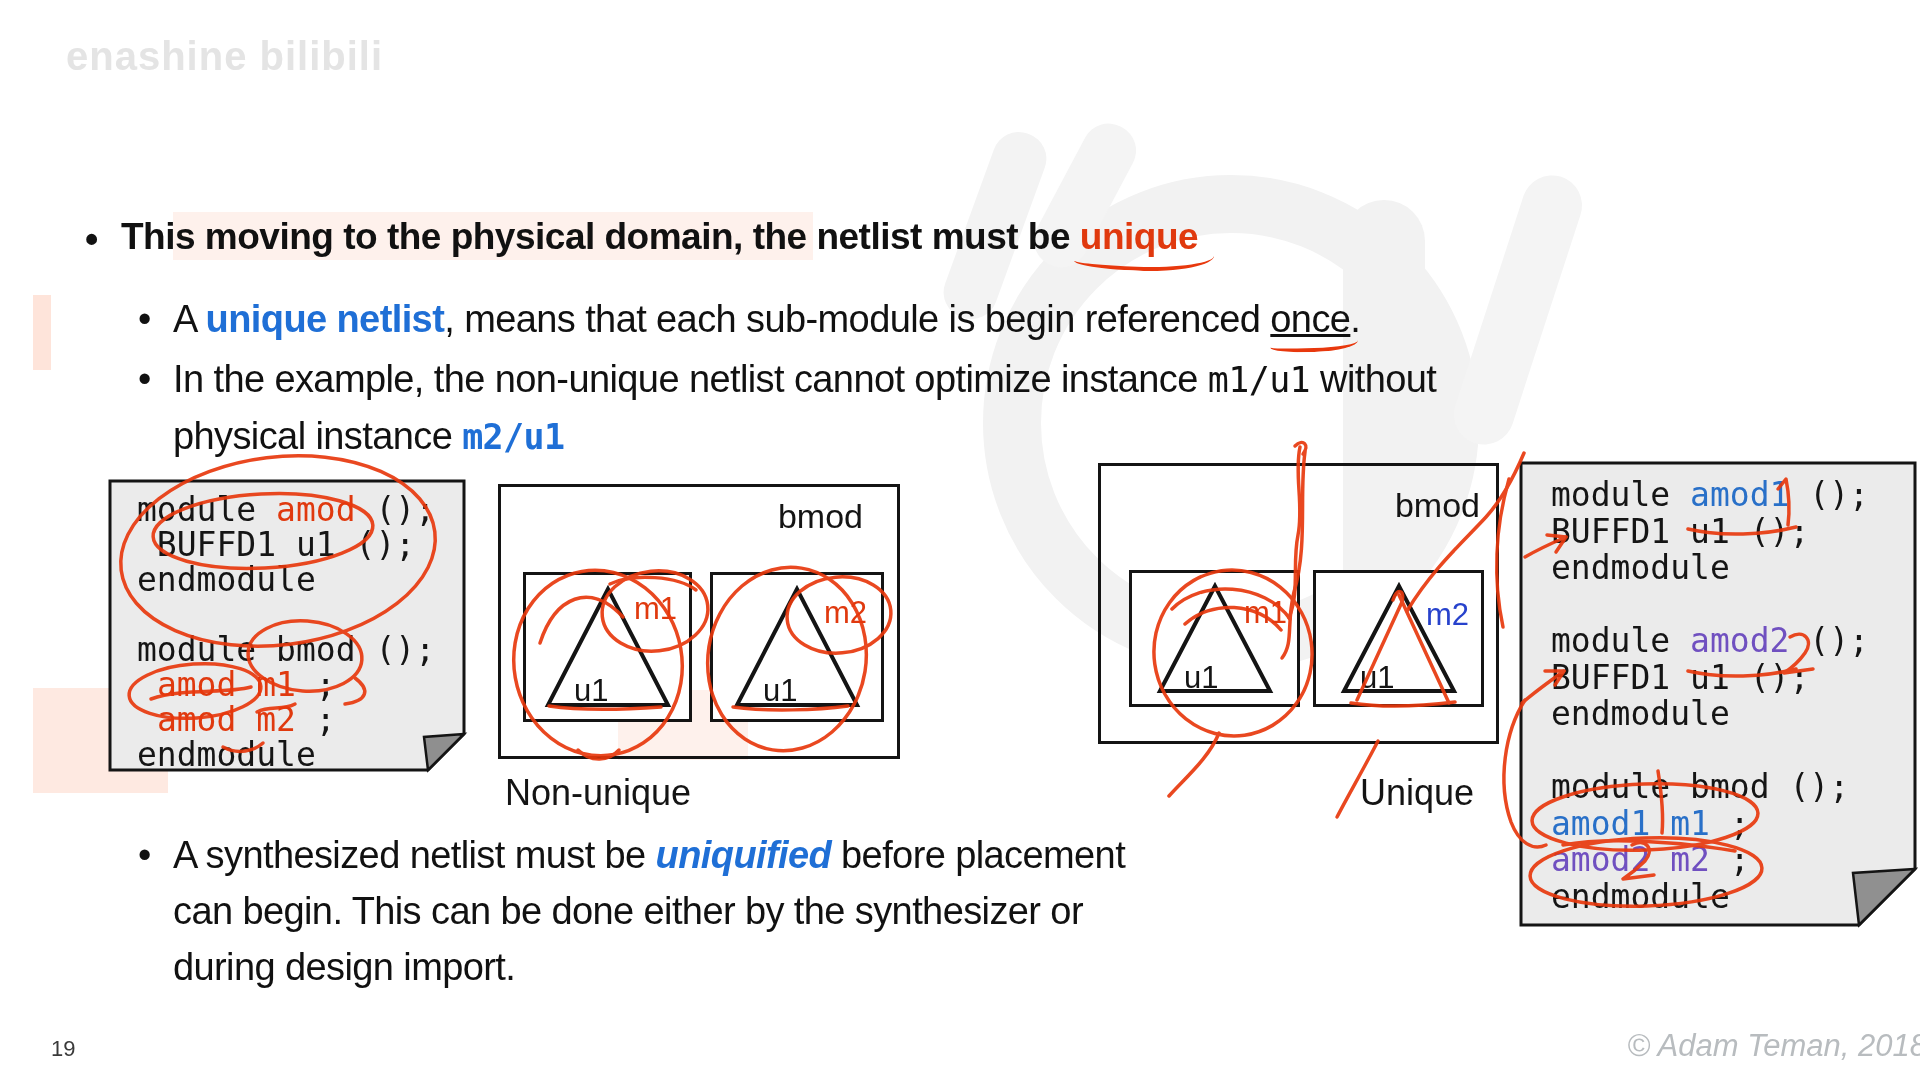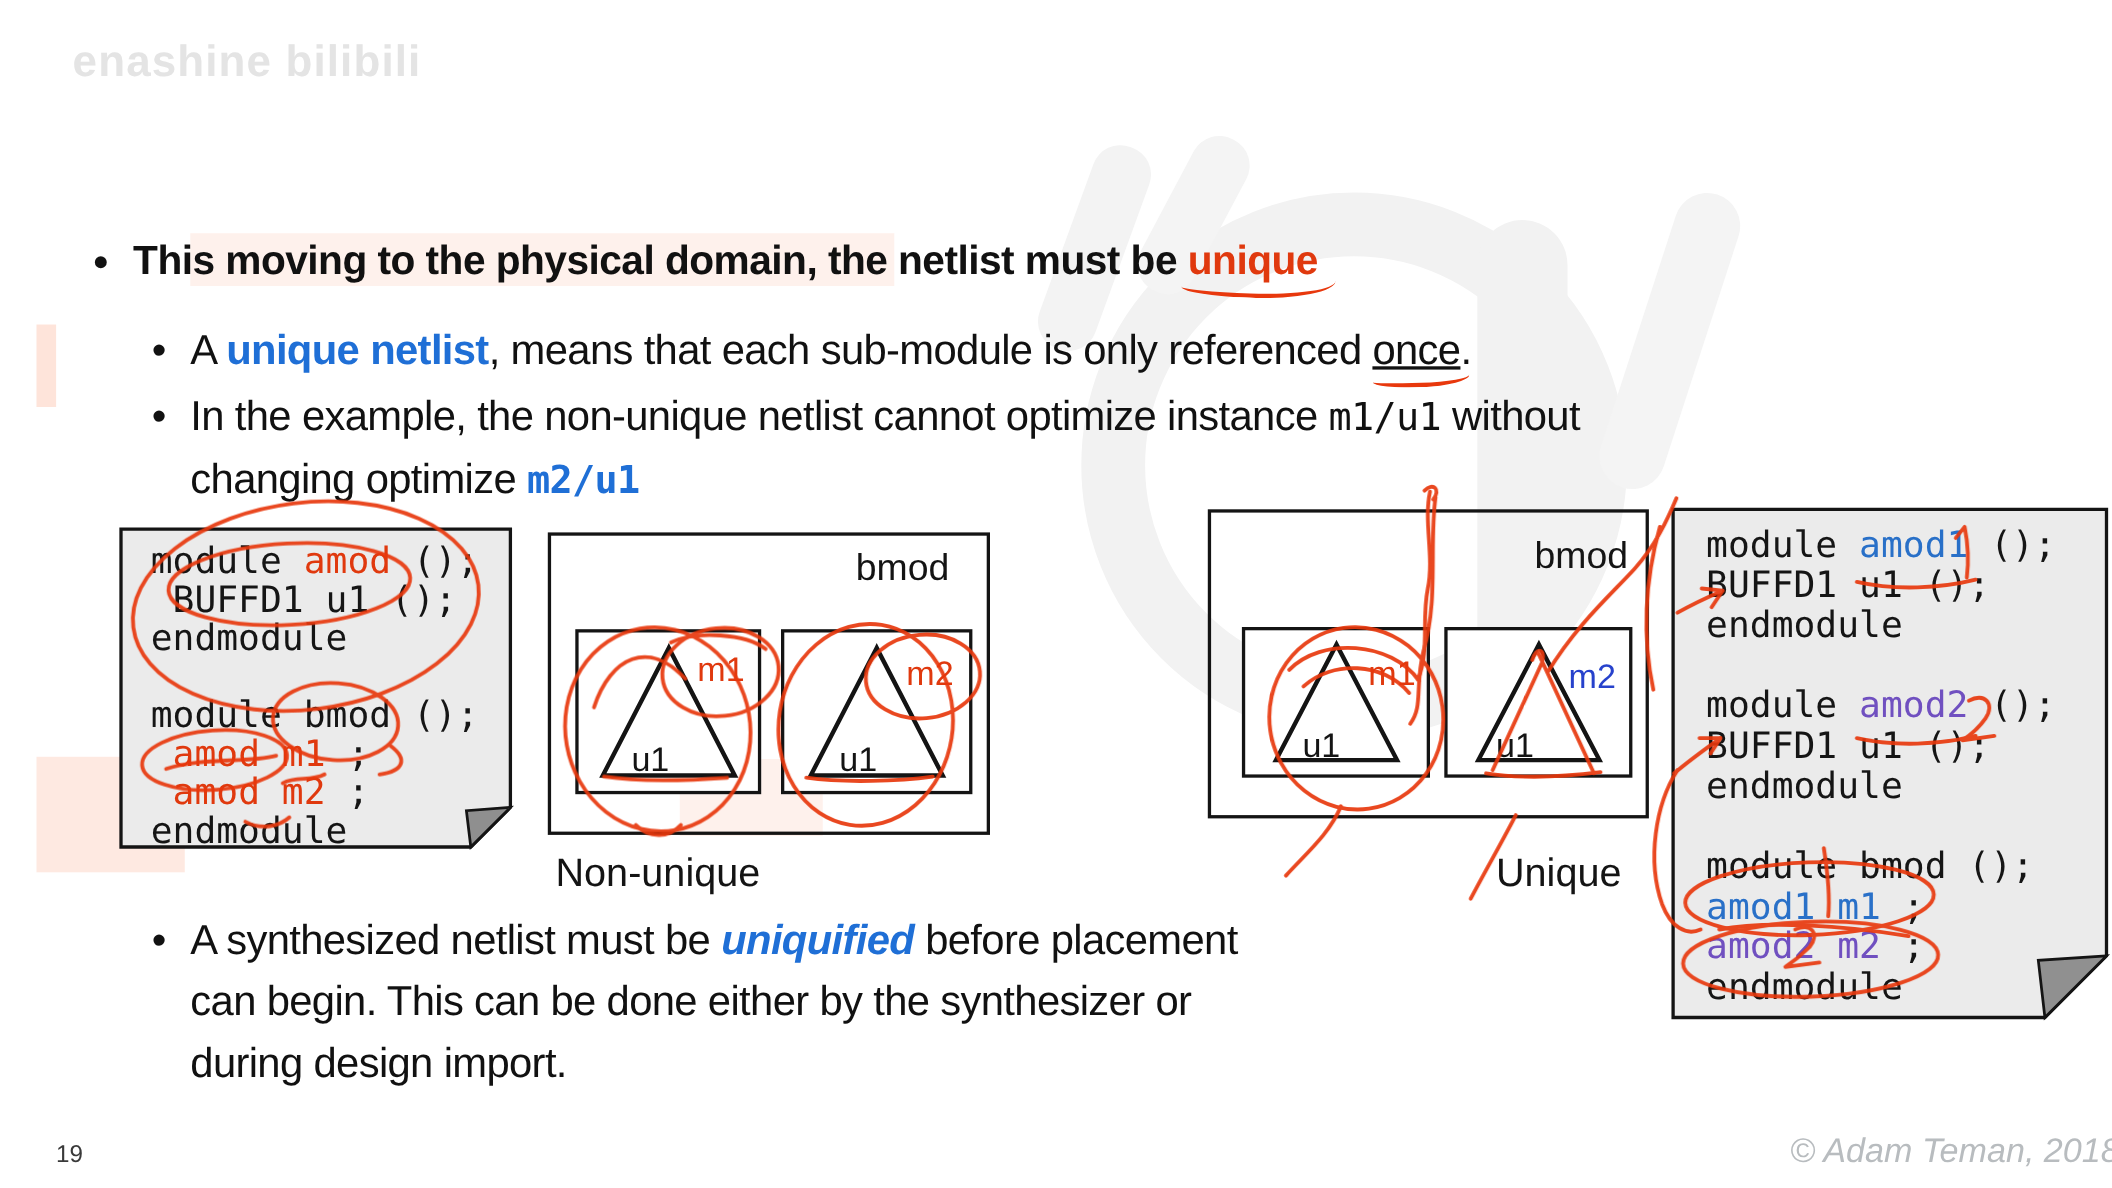--- a/index.html
+++ b/index.html
@@ -62,25 +62,25 @@
   <div class="smudge" style="left:0;top:295px;width:18px;height:75px;background:rgba(248,118,70,0.2);"></div>
   <div class="smudge" style="left:0;top:688px;width:135px;height:105px;background:rgba(248,118,70,0.16);"></div>
   <div class="smudge" style="left:585px;top:690px;width:130px;height:70px;"></div>
 
   <div class="abs wm">enashine bilibili</div>
 
   <div class="abs b1" style="left:52px;top:218px;"><span class="dot1">•</span></div>
   <div class="abs b1" style="left:88px;top:216px;"><span>This moving to the physical domain, the netlist must be </span><span class="u-unique">unique</span></div>
 
   <div class="abs sub" style="left:105px;top:298px;">•</div>
-  <div class="abs sub" style="left:140px;top:298px;"><span>A </span><span class="blue">unique netlist</span><span>, means that each sub-module is only referenced </span><span class="u-once">once</span><span>.</span></div>
+  <div class="abs sub" style="left:140px;top:298px;"><span>A </span><span class="blue">unique netlist</span><span>, means that each sub-module is begin referenced </span><span class="u-once">once</span><span>.</span></div>
 
   <div class="abs sub" style="left:105px;top:358px;">•</div>
   <div class="abs sub" style="left:140px;top:358px;"><span>In the example, the non-unique netlist cannot optimize instance </span><span class="mono">m1/u1</span><span> without</span></div>
-  <div class="abs sub" style="left:140px;top:415px;"><span>changing optimize </span><span class="mono blue">m2/u1</span></div>
+  <div class="abs sub" style="left:140px;top:415px;"><span>physical instance </span><span class="mono blue">m2/u1</span></div>
 
   <svg class="layer" width="1920" height="1080" viewBox="0 0 1920 1080">
     <path d="M77,481 L431,481 L431,734 L395,770 L77,770 Z" fill="#ebebeb" stroke="#141414" stroke-width="3"></path>
     <path d="M431,734 L395,770 L391,737 Z" fill="#8f8f8f" stroke="#141414" stroke-width="2.5"></path>
     <path d="M1488,463 L1882,463 L1882,869 L1826,925 L1488,925 Z" fill="#ebebeb" stroke="#141414" stroke-width="3"></path>
     <path d="M1882,869 L1826,925 L1820,873 Z" fill="#909090" stroke="#141414" stroke-width="2.5"></path>
   </svg>
 
   <div class="codebox" style="left:104px;top:492px;"><div class="cl"><span class="tok-k">module </span><span class="tok-red">amod</span><span class="tok-k"> ();</span></div><div class="cl"><span class="tok-k"> BUFFD1 u1 ();</span></div><div class="cl"><span class="tok-k">endmodule</span></div><div class="cl">&nbsp;</div><div class="cl"><span class="tok-k">module bmod ();</span></div><div class="cl"><span class="tok-k"> </span><span class="tok-red">amod m1</span><span class="tok-k"> ;</span></div><div class="cl"><span class="tok-k"> </span><span class="tok-red">amod m2</span><span class="tok-k"> ;</span></div><div class="cl"><span class="tok-k">endmodule</span></div></div>
 

